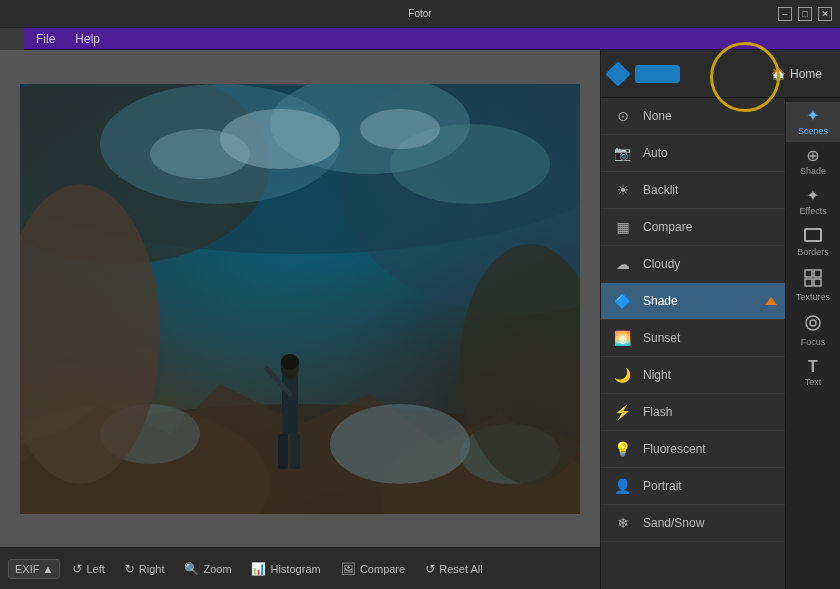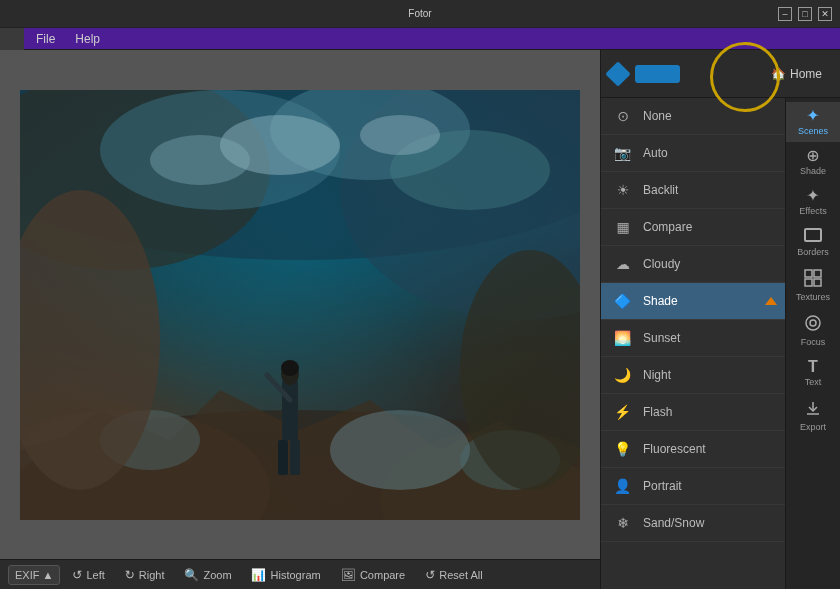--- a/index.html
+++ b/index.html
@@ -121,21 +121,21 @@
       content: '';
       position: absolute;
       inset: 0;
       background:
         radial-gradient(ellipse at 50% 30%, rgba(0,150,180,0.4) 0%, transparent 70%),
         radial-gradient(ellipse at 20% 40%, rgba(0,100,130,0.3) 0%, transparent 50%);
     }
 
     
     .bottom-toolbar {
-      height: 30px;
+      height: 42px;
       background: #2b2b2b;
       display: flex;
       align-items: center;
       padding: 0 8px;
       gap: 4px;
       border-top: 1px solid #1a1a1a;
     }
     .bottom-btn {
       display: flex;
       align-items: center;
@@ -528,26 +528,16 @@
           </span>
           <span class="tool-label">Focus</span>
         </div>
 
         <div class="tool-item">
           <span class="tool-icon" style="font-size:16px;font-weight:bold;color:#aaa;">T</span>
           <span class="tool-label">Text</span>
         </div>
 
 
-        <div class="tool-item">
-          <span class="tool-icon">
-            <svg width="18" height="18" viewBox="0 0 18 18" fill="none" stroke="#aaa" stroke-width="1.5">
-              <path d="M3 15 h12"></path>
-              <path d="M9 3 v9"></path>
-              <path d="M5 8 l4 4 4-4"></path>
-            </svg>
-          </span>
-          <span class="tool-label">Export</span>
-        </div>
       </div>
     </div>
   </div>
 </div>
 
 </body></html>

